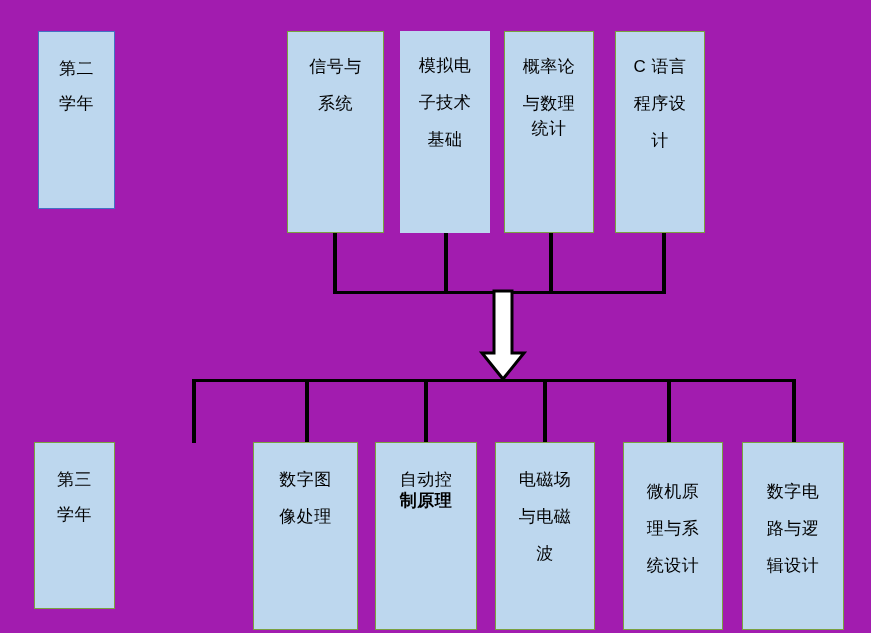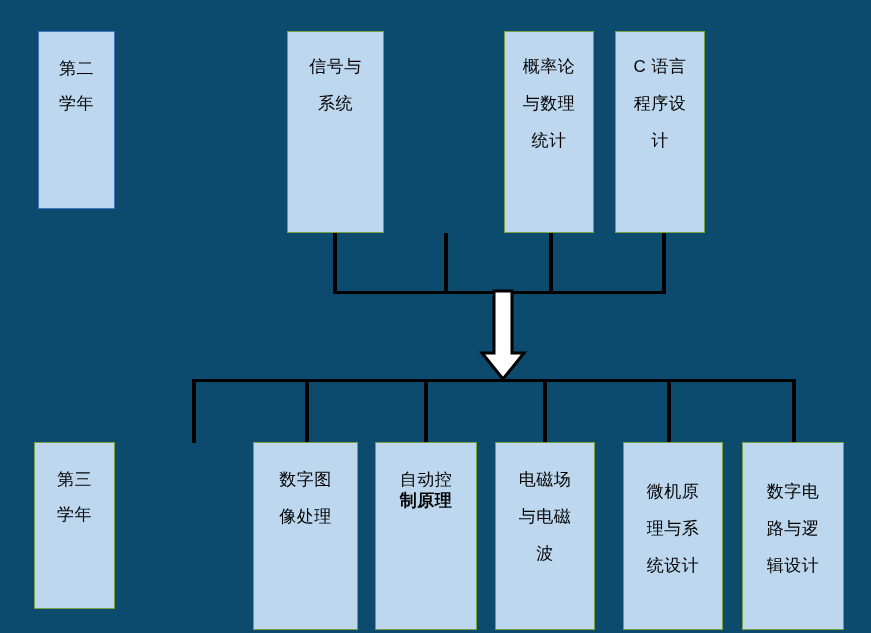--- a/index.html
+++ b/index.html
@@ -6,21 +6,21 @@
   html,body{margin:0;padding:0;}
   body{
     background:#ffffff;
     font-family:"Liberation Sans","DejaVu Sans",sans-serif;
   }
   #canvas{
     position:relative;
     width:871px;
     height:633px;
     overflow:hidden;
-    background:#0c4a6e;
+    background:#a21caf;
   }
   .node{
     position:absolute;
     box-sizing:border-box;
     background:#bdd7ee;
     display:flex;
     flex-direction:column;
     align-items:center;
     justify-content:flex-start;
     color:#000000;
@@ -72,26 +72,33 @@
     </span>
   </div>
 
   <div class="node border-green" style="left:287px;top:31px;width:97px;height:202px;padding-top:26px;text-align:center;">
     <span class="lines">
       <span class="ln">信号与</span>
       <span class="ln" style="margin-top:20px;">系统</span>
     </span>
   </div>
 
+  <div class="node border-none" style="left:400px;top:31px;width:90px;height:202px;padding-top:26px;">
+    <span class="lines">
+      <span class="ln">模拟电</span>
+      <span class="ln" style="margin-top:20px;">子技术</span>
+      <span class="ln" style="margin-top:20px;">基础</span>
+    </span>
+  </div>
 
   <div class="node border-green" style="left:504px;top:31px;width:90px;height:202px;padding-top:26px;">
     <span class="lines">
       <span class="ln">概率论</span>
       <span class="ln" style="margin-top:20px;">与数理</span>
-      <span class="ln" style="margin-top:20px;">统计</span>
+      <span class="ln" style="margin-top:8px;">统计</span>
     </span>
   </div>
 
   <div class="node border-green" style="left:615px;top:31px;width:90px;height:202px;padding-top:26px;">
     <span class="lines">
       <span class="ln">C 语言</span>
       <span class="ln" style="margin-top:20px;">程序设</span>
       <span class="ln" style="margin-top:20px;">计</span>
     </span>
   </div>

